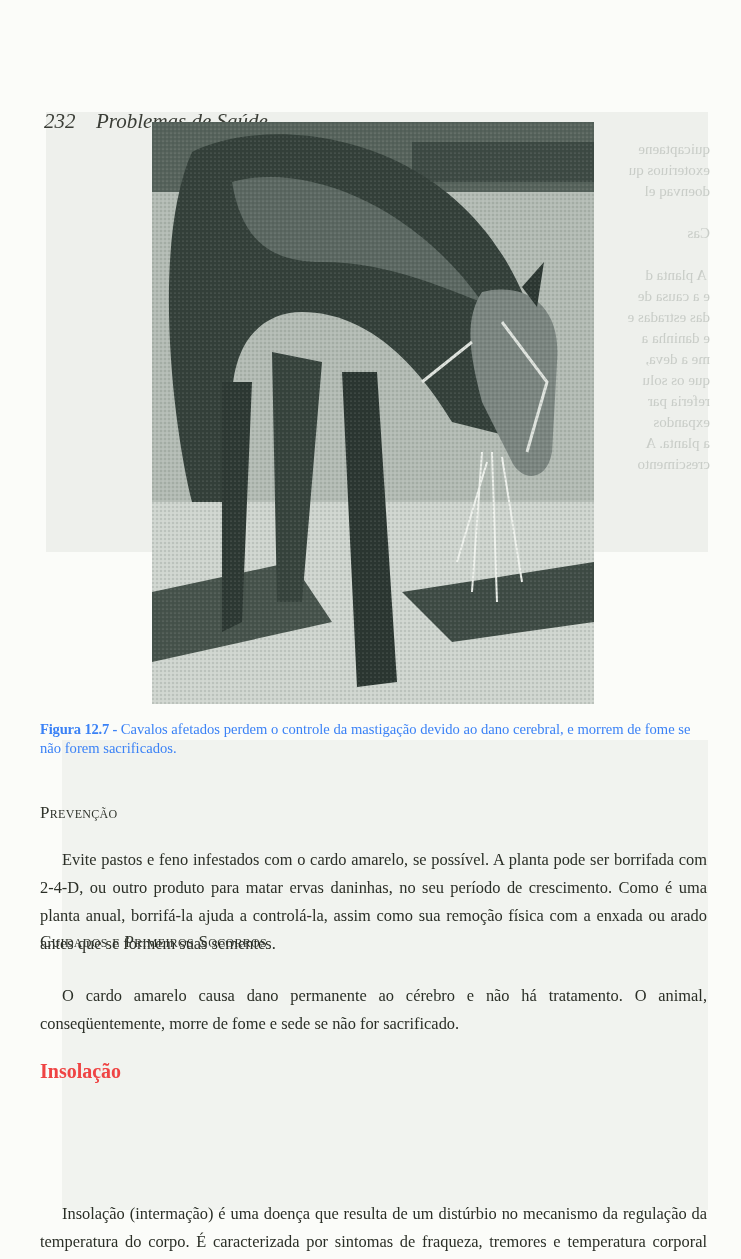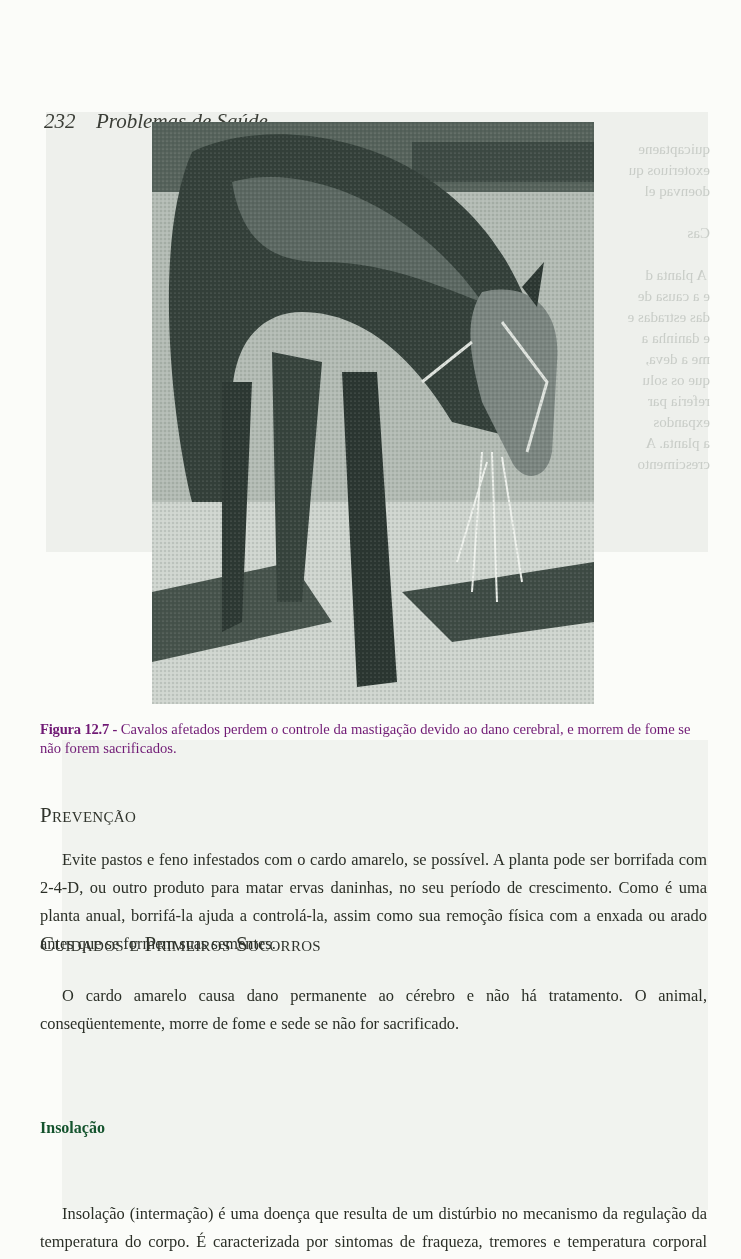--- a/index.html
+++ b/index.html
@@ -21,33 +21,33 @@
     color: #3a3d36;
     margin-top: 37px;
   }
   .running-head .num { display: inline-block; width: 52px; }
   .photo {
     position: absolute; left: 152px; top: 122px; width: 442px; height: 582px;
     background: #a9b1ab; overflow: hidden;
   }
   .caption {
     position: absolute; left: 40px; top: 720px; width: 672px;
-    font-size: 14.6px; line-height: 19px; color: #701a75;
+    font-size: 14.6px; line-height: 19px; color: #3b82f6;
   }
   .caption .label { font-weight: bold; letter-spacing: -0.2px; }
   .section-head {
-    position: absolute; left: 40px; font-size: 21px; font-variant: small-caps;
+    position: absolute; left: 40px; font-size: 17px; font-variant: small-caps;
     letter-spacing: 0.3px; color: #30342c;
   }
   .para {
     position: absolute; left: 40px; width: 667px; font-size: 16.4px; line-height: 28px;
     text-align: justify; color: #2b2f27; text-indent: 22px;
   }
   .chapter-title {
-    position: absolute; left: 40px; top: 1119px; font-size: 16px; font-weight: bold; color: #14532d;
+    position: absolute; left: 40px; top: 1060px; font-size: 20px; font-weight: bold; color: #ef4444;
   }
 </style>
 </head>
 <body>
 
 <div class="bleed" style="left:46px; top:112px; width:662px; height:440px;"></div>
 <div class="bleed" style="left:62px; top:740px; width:646px; height:470px; background:#f1f3ef;"></div>
 <div class="bleed-text" style="left:598px; top:118px; width:112px; height:400px;">
 quicaptaene
 exoteriuos qu

